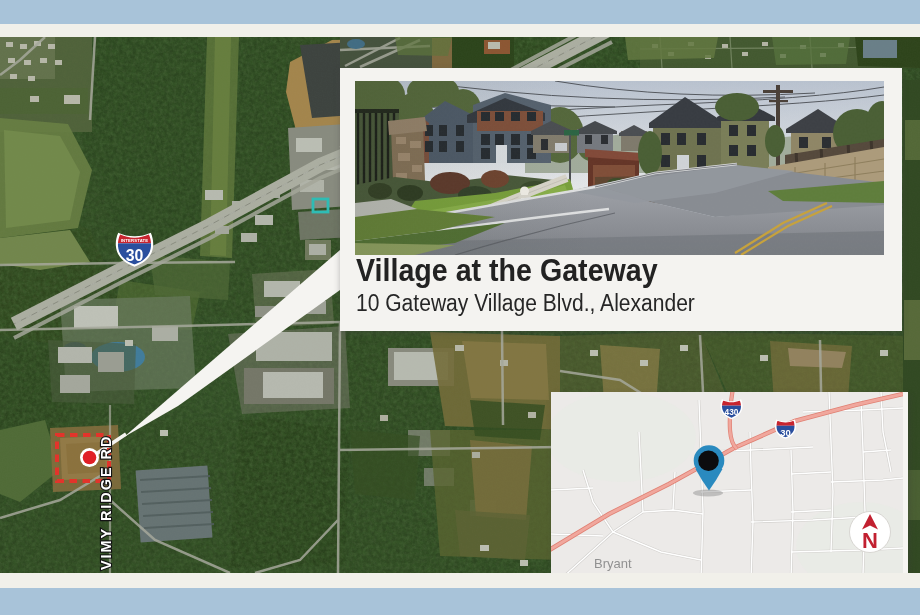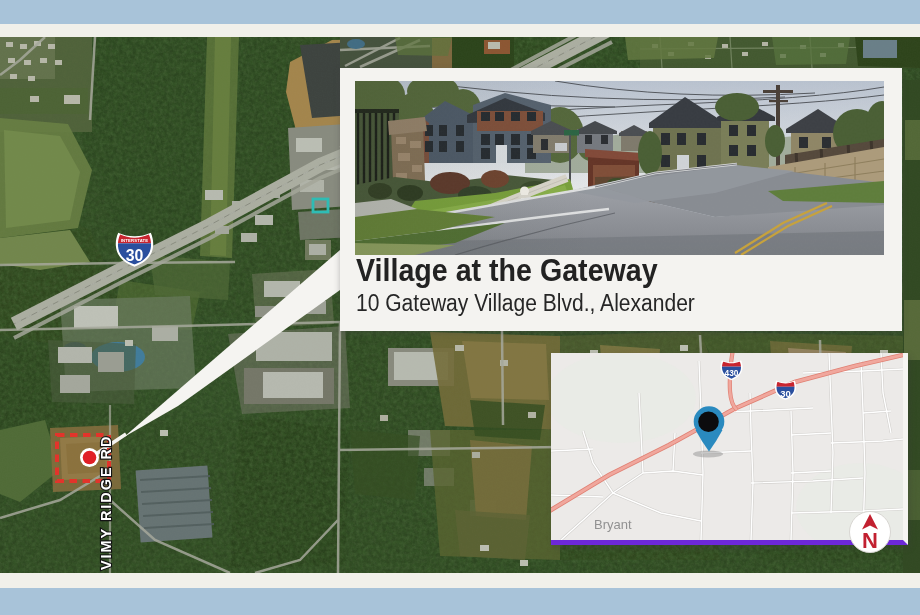--- a/index.html
+++ b/index.html
@@ -617,21 +617,21 @@
 
 <rect x="0" y="0" width="300" height="174" fill="url(#lglaze)"></rect>
 <rect x="0" y="0" width="529" height="174" filter="url(#pgrain)" opacity="0.08"></rect>
 </svg>
 </div>
 
 <div class="abs" style="left:356px;top:253px;font-weight:bold;font-size:31px;color:#222222;transform:scaleX(0.923);transform-origin:0 0">Village at the Gateway</div>
 
 <div class="abs" style="left:356px;top:290px;font-size:23px;color:#262626;transform:scaleX(0.915);transform-origin:0 0">10 Gateway Village Blvd., Alexander</div>
 
-<div class="abs" style="left:551px;top:353px;width:352px;height:187px;background:#fca5a5;border-right:5px solid #f6f5f2;border-bottom:5px solid #6d28d9;overflow:hidden;box-shadow:2px 3px 6px rgba(60,60,60,0.3)">
+<div class="abs" style="left:551px;top:392px;width:352px;height:187px;background:#fca5a5;border-right:5px solid #f6f5f2;border-bottom:5px solid #6d28d9;overflow:hidden;box-shadow:2px 3px 6px rgba(60,60,60,0.3)">
 <svg width="352" height="187" viewBox="0 0 352 187" xmlns="http://www.w3.org/2000/svg">
 
 <g>
 <rect x="0" y="0" width="352" height="187" fill="#eceae8"></rect>
 <ellipse cx="70" cy="45" rx="75" ry="45" fill="#e8ebe4" opacity="0.6"></ellipse>
 <ellipse cx="310" cy="155" rx="65" ry="45" fill="#e8ebe4" opacity="0.6"></ellipse>
 
 </g>
 
 <g stroke="#d2d0cd" stroke-width="2.6" fill="none">

